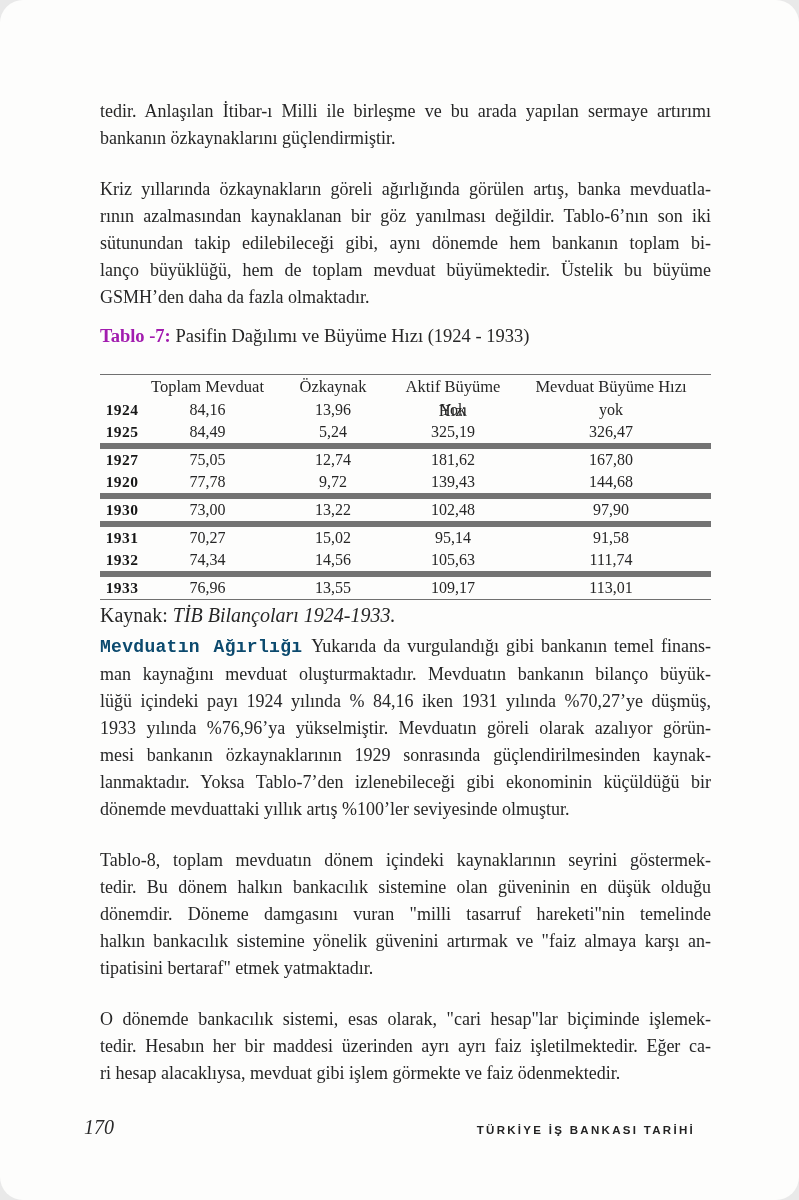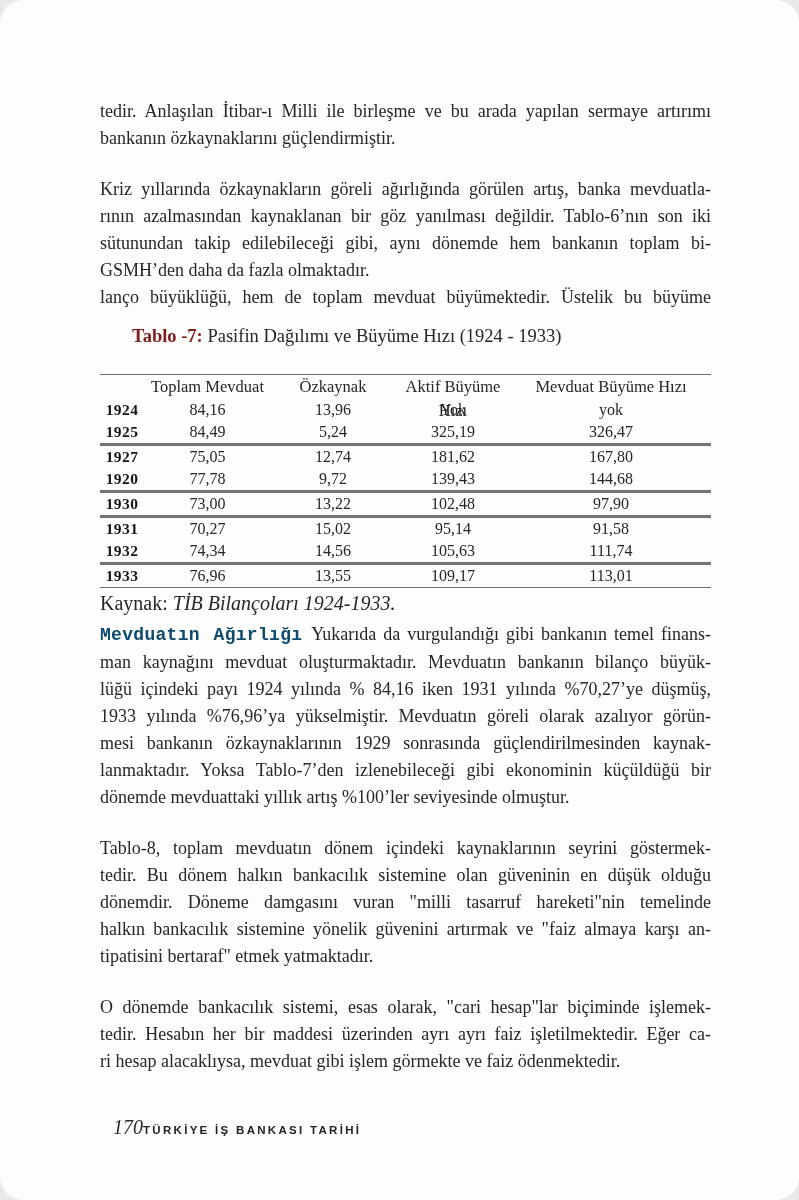--- a/index.html
+++ b/index.html
@@ -20,45 +20,45 @@
     position:absolute; left:100px; top:98px; width:611px;
   }
   .para { margin:0 0 24px 0; font-size:18px; line-height:27px; }
   .line {
     text-align:justify; text-align-last:justify;
     white-space:nowrap; overflow:hidden;
   }
   .line.lastline { text-align-last:auto; }
   .lead { margin-right:9px; letter-spacing:0.3px; color:#0c4a6e;font-family:Liberation Mono, monospace; }
   .table-title { font-size:18.5px; line-height:27px; margin:-12px 0 24px 0; }
-  .table-title strong { color:#7f1d1d;margin-left:32px; }
+  .table-title strong { color:#a21caf; }
 
   .dtable {
     border-top:1px solid #707070;
     border-bottom:1px solid #707070;
   }
   .thead, .trow {
     display:grid;
     grid-template-columns:44px 127px 124px 116px 200px;
   }
   .thead { height:24px; line-height:24px; font-size:16.5px; }
   .thead .th { text-align:center; }
   .trow { height:22px; line-height:22px; font-size:16px; }
-  .trow.rule { border-bottom:3px solid #737373; }
+  .trow.rule { border-bottom:6px solid #737373; }
   .trow .year { font-weight:bold; text-align:center; font-size:15.5px; letter-spacing:0.4px; color:#161616; }
   .trow .val { text-align:center; }
 
   .source { font-size:20px; line-height:24px; margin:3px 0 0 0; }
   .source .src-italic { font-style:italic; }
 
   .paras-bottom { margin-top:6px; }
 
   .footer {
-    position:absolute; left:113px; width:611px; top:1116px;
-    display:flex; justify-content:flex-start; align-items:baseline;
+    position:absolute; left:84px; width:611px; top:1116px;
+    display:flex; justify-content:space-between; align-items:baseline;
   }
   .pagenum { font-style:italic; font-size:20px; color:#2a2a2a; }
   .running {
     font-family:"Liberation Sans", sans-serif;
     font-size:11.5px; font-weight:bold; letter-spacing:2.3px;
     color:#222;
   }
 </style>
 </head>
 <body>
@@ -68,22 +68,22 @@
 
     <div id="paras-top">
         <div class="para">
           <div class="line">tedir. Anlaşılan İtibar-ı Milli ile birleşme ve bu arada yapılan sermaye artırımı</div>
           <div class="line lastline">bankanın özkaynaklarını güçlendirmiştir.</div>
         </div>
         <div class="para">
           <div class="line">Kriz yıllarında özkaynakların göreli ağırlığında görülen artış, banka mevduatla-</div>
           <div class="line">rının azalmasından kaynaklanan bir göz yanılması değildir. Tablo-6’nın son iki</div>
           <div class="line">sütunundan takip edilebileceği gibi, aynı dönemde hem bankanın toplam bi-</div>
+          <div class="line">lanço büyüklüğü, hem de toplam mevduat büyümektedir. Üstelik bu büyüme</div>
           <div class="line lastline">GSMH’den daha da fazla olmaktadır.</div>
-          <div class="line">lanço büyüklüğü, hem de toplam mevduat büyümektedir. Üstelik bu büyüme</div>
         </div>
       </div>
 
     <div class="table-title">
       <strong>Tablo -7:</strong><span> Pasifin Dağılımı ve Büyüme Hızı (1924 - 1933)</span>
     </div>
 
     <div class="dtable" id="dtable">
         <div class="thead">
           <div class="th"></div>

